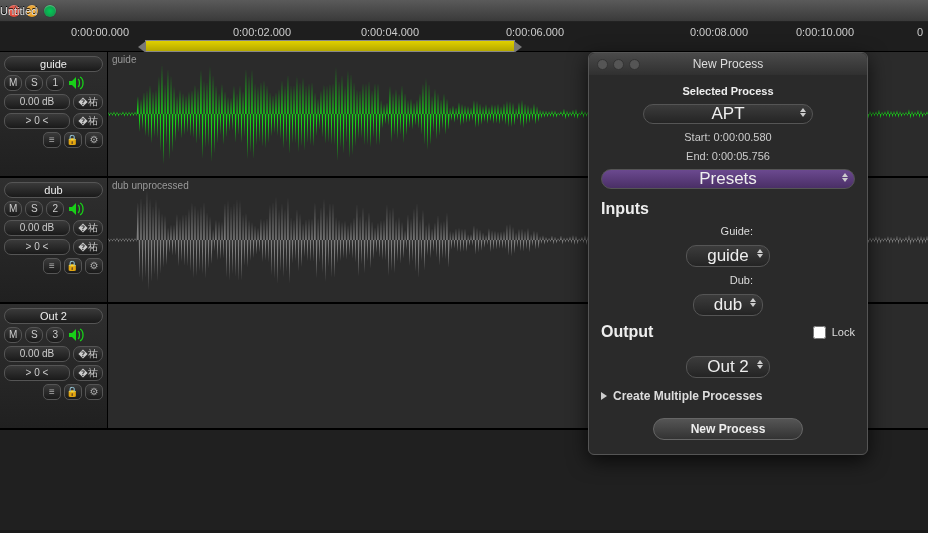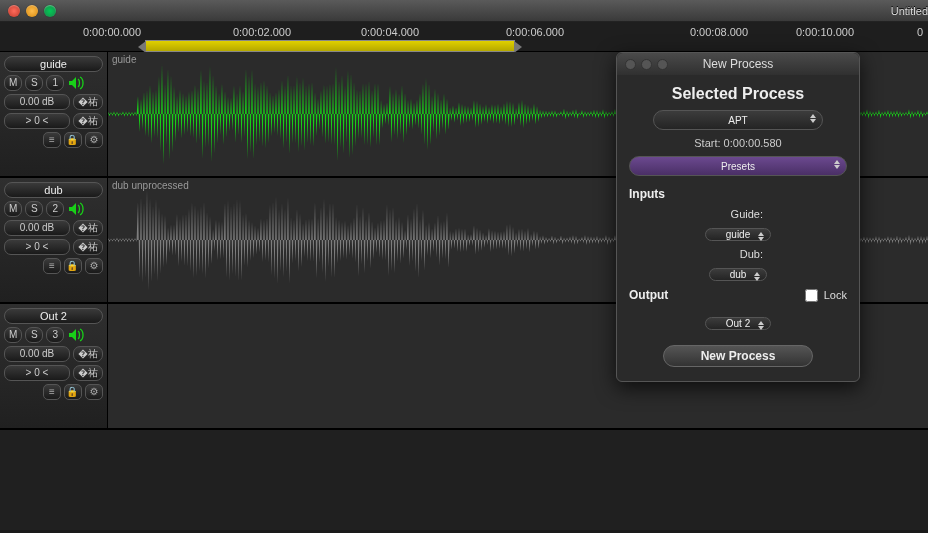--- a/index.html
+++ b/index.html
@@ -19,21 +19,21 @@
     background: linear-gradient(#5a5a5a,#3a3a3a);
     border-bottom: 1px solid #222;
     display: flex; align-items: center;
     position: relative;
   }
   .traffic { display:flex; gap:6px; margin-left:8px; }
   .tl-btn { width:12px;height:12px;border-radius:50%; box-shadow:inset 0 1px 1px rgba(255,255,255,.3),0 0 1px rgba(0,0,0,.6);}
   .tl-close{background:radial-gradient(#ff6b5b,#c0392b);}
   .tl-min{background:radial-gradient(#ffbd4c,#d68910);}
   .tl-max{background:radial-gradient(#00ca56,#1e8449);}
-  .titlebar-title{ position:absolute; left:0;right:0;text-align:right; color:#ddd; text-shadow:0 -1px 0 #000;margin-left:48px;}
+  .titlebar-title{ position:absolute; left:0;right:0;text-align:left; color:#ddd; text-shadow:0 -1px 0 #000;}
 
   
   .ruler {
     height: 30px;
     background:#1e1e1e;
     border-bottom:1px solid #000;
     position:relative;
     color:#ccc;
     font-size:11px;
   }
@@ -115,62 +115,62 @@
     color:#999; font-size:10px;
   }
   .wave{ position:absolute; inset:0; }
   .wave svg{width:100%;height:100%;}
 
   .bottom-spacer{ height:100px; background:#202020; }
 
   
   .dialog{
     position:absolute;
-    left:616px; top:52px;
-    width:244px;
+    left:588px; top:52px;
+    width:280px;
     background:#2a2a2a;
     border:1px solid #555;
     border-radius:6px;
     box-shadow:0 6px 20px rgba(0,0,0,.7);
     color:#ddd;
   }
   .dlg-titlebar{
     height:22px;
     background:linear-gradient(#4a4a4a,#303030);
     border-radius:6px 6px 0 0;
     display:flex;align-items:center;
     position:relative;
   }
   .dlg-traffic{display:flex;gap:5px;margin-left:8px;}
   .dlg-tl{width:11px;height:11px;border-radius:50%;background:#555;border:1px solid #333;}
   .dlg-title{position:absolute;left:0;right:0;text-align:center;font-size:12px;color:#ddd;}
   .dlg-body{padding:10px 12px 14px;display:flex;flex-direction:column;gap:7px;align-items:stretch;}
-  .dlg-h{ text-align:center;font-size:16px;font-weight:bold;color:#eee; }
+  .dlg-h{ text-align:center;font-size:11px;font-weight:bold;color:#eee; }
   .dd{
     background:linear-gradient(#3c3c3c,#242424);
     border:1px solid #555;
     border-radius:10px;
     height:20px;
     display:flex;align-items:center;justify-content:center;
     position:relative;
-    font-size:10px;
+    font-size:17px;
     color:#eee;
     padding:0 20px;
   }
   .dd .chev{
     position:absolute;right:6px;top:3px;
     display:flex;flex-direction:column;gap:1px;
   }
   .dd .chev span{width:0;height:0;border-left:3px solid transparent;border-right:3px solid transparent;}
   .dd .chev .up{border-bottom:4px solid #ccc;}
   .dd .chev .dn{border-top:4px solid #ccc;}
   .dd.purple{ background:linear-gradient(#6b498f,#4a2f66);}
   .dd.short{width:170px;margin:0 auto;}
   .subtext{ text-align:center;font-size:11px;color:#ccc; }
-  .section-label{ font-size:12px;font-weight:bold;color:#eee;margin-top:4px; }
+  .section-label{ font-size:16px;font-weight:bold;color:#eee;margin-top:4px; }
   .form-row{display:flex;align-items:center;gap:8px;flex-direction:column;}
   .form-row label{width:50px;text-align:right;font-size:11px;color:#ddd;}
   .form-row .dd{flex:1;}
   .lock-row{display:flex;align-items:center;justify-content:flex-end;gap:6px;font-size:11px;padding-left:32px;}
   .lock-row input{accent-color:#888;}
   .disclosure{display:flex;align-items:center;gap:6px;font-size:12px;font-weight:bold;margin-top:4px;}
   .disclosure .tri{width:0;height:0;border-top:4px solid transparent;border-bottom:4px solid transparent;border-left:6px solid #ccc;}
   .dlg-btn{
     width:150px;margin:8px auto 0;
     height:22px;
@@ -188,21 +188,21 @@
   <div class="traffic">
     <div class="tl-btn tl-close"></div>
     <div class="tl-btn tl-min"></div>
     <div class="tl-btn tl-max"></div>
   </div>
   <div class="titlebar-title">Untitled</div>
 </div>
 
 <div class="ruler" id="ruler">
   <div class="sel-range" id="selRange" style="left: 145px; width: 370px;"></div>
-<span class="ruler-label" style="left: 112px;">0:00:00.000</span>
+<span class="ruler-label" style="left: 100px;">0:00:00.000</span>
     <span class="ruler-label" style="left: 262px; text-align: center;">0:00:02.000</span>
     <span class="ruler-label" style="left: 390px;">0:00:04.000</span>
     <span class="ruler-label" style="left: 535px;">0:00:06.000</span>
     <span class="ruler-label" style="left: 700px; padding-left: 38px;">0:00:08.000</span>
     <span class="ruler-label" style="left: 825px;">0:00:10.000</span>
     <span class="ruler-label" style="left: 920px;">0</span>
   </div>
 
 <div class="tracks" id="tracks">
     <div class="track">
@@ -327,20 +327,23 @@
       <span>APT</span>
       <span class="chev">
           <span class="up"></span>
           <span class="dn"></span>
         </span>
     </div>
 
     <div class="subtext">
       <span>Start:</span> <span>0:00:00.580</span>
     </div>
+    <div class="subtext">
+      <span>End:</span> <span>0:00:05.756</span>
+    </div>
 
     <div class="dd purple">
       <span>Presets</span>
       <span class="chev">
           <span class="up"></span>
           <span class="dn"></span>
         </span>
     </div>
 
     <div class="section-label">Inputs</div>
@@ -376,16 +379,20 @@
       <label></label>
       <div class="dd">
         <span>Out 2</span>
         <span class="chev">
             <span class="up"></span>
             <span class="dn"></span>
           </span>
       </div>
     </div>
 
+    <div class="disclosure">
+      <span class="tri"></span>
+      <span>Create Multiple Processes</span>
+    </div>
 
     <div class="dlg-btn">New Process</div>
   </div>
 </div>
 
 </body></html>

